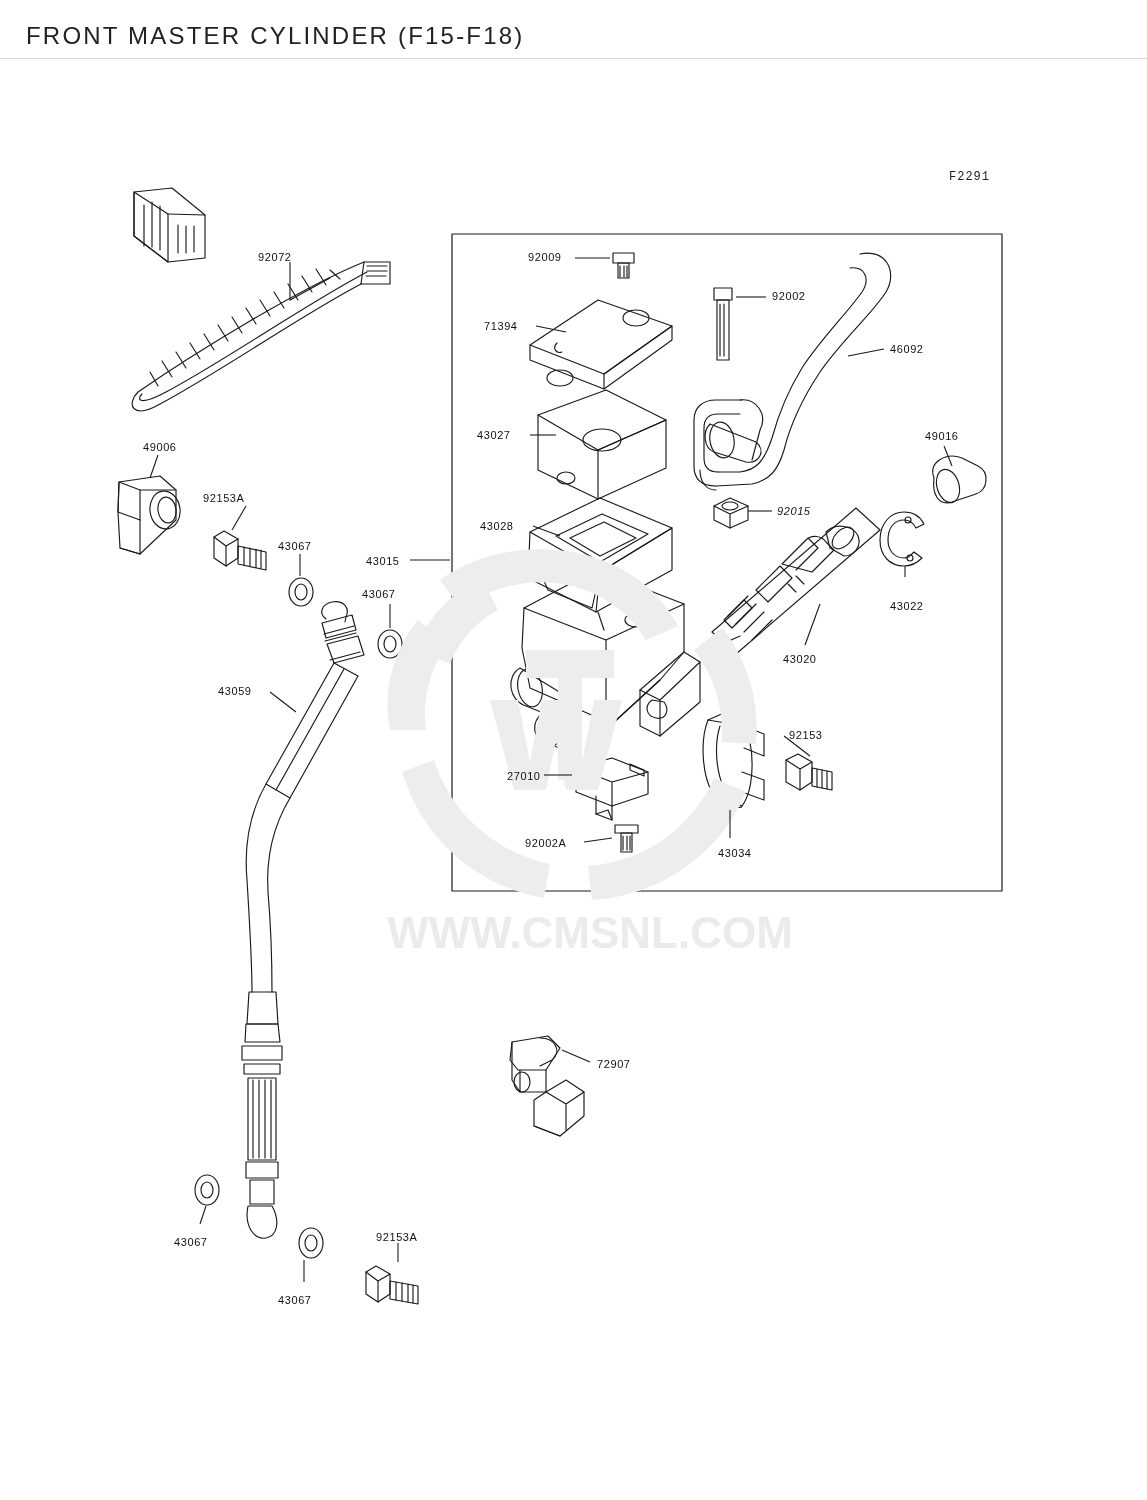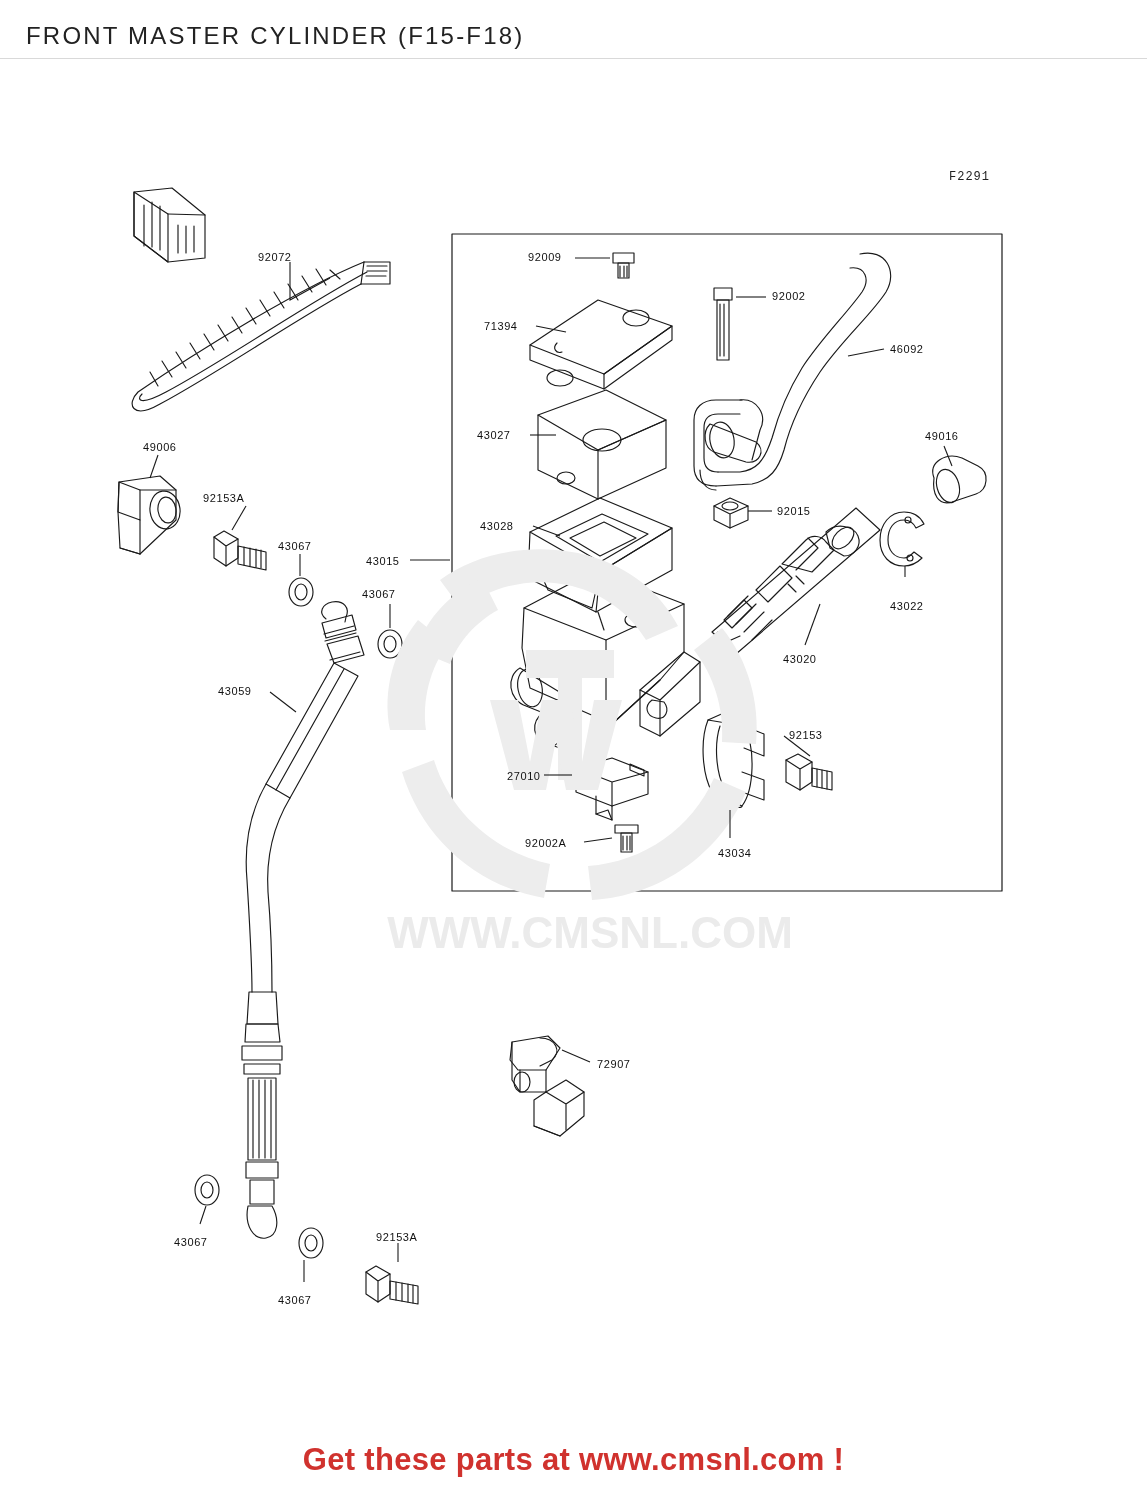--- a/index.html
+++ b/index.html
@@ -358,31 +358,30 @@
   <div class="lbl" style="left:258px;top:251px;">92072</div>
   <div class="lbl" style="left:528px;top:251px;">92009</div>
   <div class="lbl" style="left:772px;top:290px;">92002</div>
   <div class="lbl" style="left:484px;top:320px;">71394</div>
   <div class="lbl" style="left:890px;top:343px;">46092</div>
   <div class="lbl" style="left:477px;top:429px;">43027</div>
   <div class="lbl" style="left:131px;top:441px;margin-left:12px;">49006</div>
   <div class="lbl" style="left:925px;top:430px;">49016</div>
   <div class="lbl" style="left:203px;top:492px;">92153A</div>
   <div class="lbl" style="left:480px;top:520px;">43028</div>
-  <div class="lbl" style="left:777px;top:505px;">92015</div>
+  <div class="lbl" style="left:777px;top:505px;font-style:italic;">92015</div>
   <div class="lbl" style="left:278px;top:540px;">43067</div>
   <div class="lbl" style="left:366px;top:555px;">43015</div>
   <div class="lbl" style="left:890px;top:583px;margin-top:17px;">43022</div>
   <div class="lbl" style="left:362px;top:588px;">43067</div>
   <div class="lbl" style="left:783px;top:653px;">43020</div>
   <div class="lbl" style="left:218px;top:685px;">43059</div>
   <div class="lbl" style="left:789px;top:729px;">92153</div>
   <div class="lbl" style="left:497px;top:770px;margin-left:10px;">27010</div>
   <div class="lbl" style="left:525px;top:837px;">92002A</div>
   <div class="lbl" style="left:718px;top:847px;">43034</div>
   <div class="lbl" style="left:597px;top:1058px;">72907</div>
   <div class="lbl" style="left:174px;top:1236px;">43067</div>
   <div class="lbl" style="left:376px;top:1231px;">92153A</div>
   <div class="lbl" style="left:278px;top:1294px;">43067</div>
 
-  <div id="footer">Get these parts at www.cmsnl.com !</div>
 
 </div>
 
 </body></html>

